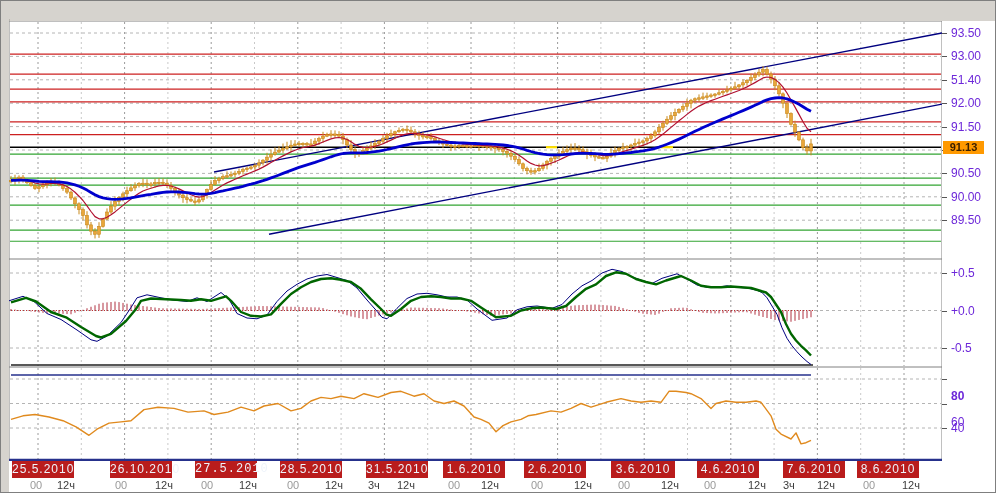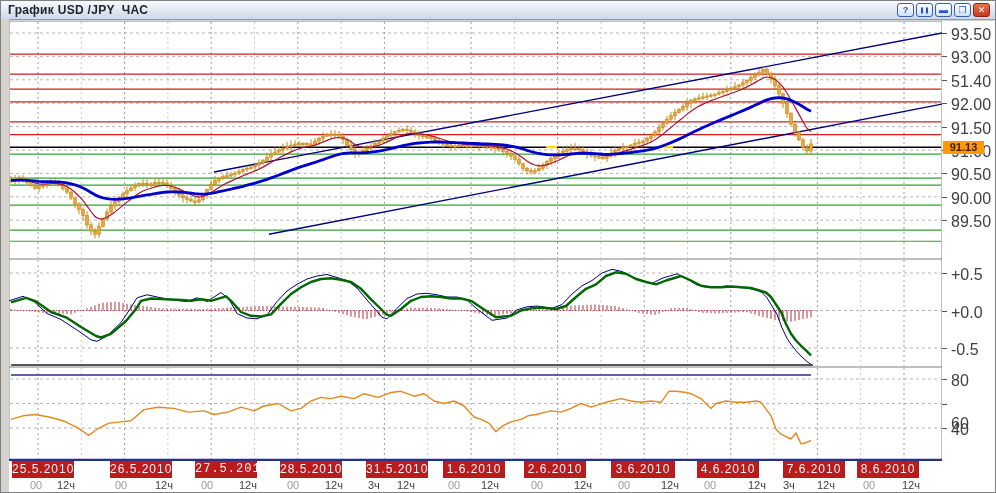--- a/index.html
+++ b/index.html
@@ -3,47 +3,37 @@
 <meta charset="utf-8">
 <style>
   html,body{margin:0;padding:0;background:#9aa0a8;font-family:"Liberation Sans","DejaVu Sans",sans-serif;}
   #win{position:relative;width:996px;height:493px;background:#d6d3ce;border:1px solid #7f7f7f;box-sizing:border-box;overflow:hidden;}
   #titlebar{position:absolute;left:0;top:0;width:100%;height:18px;background:linear-gradient(#f8fafd,#cdd8ea);border-bottom:1px solid #8d9cb5;}
   #title{position:absolute;left:7px;top:2px;font-size:12px;font-weight:bold;color:#20242c;letter-spacing:.3px;white-space:pre;}
   #btns{position:absolute;right:5px;top:2px;display:flex;gap:2px;}
   .wbtn{width:17px;height:14px;border:1px solid #3a5fad;border-radius:3px;background:linear-gradient(#ffffff,#cfe0fa);color:#2b4fd0;font-size:9px;font-weight:bold;line-height:12px;text-align:center;box-sizing:border-box;cursor:default;}
   .wbtn.close{background:linear-gradient(#e8744f,#c43a1d);border-color:#8f2410;color:#fff;}
   .pane-svg{position:absolute;}
-  .lab{position:absolute;font-size:16px;color:#404040;white-space:nowrap;}
+  .lab{position:absolute;font-size:12px;color:#6d28d9;white-space:nowrap;}
   .tick{position:absolute;width:5px;height:1px;background:#555;}
   #axis-strip{position:absolute;left:941px;top:20px;width:54px;height:439px;background:#ffffff;}
   #bottom-strip{position:absolute;left:8px;top:459px;width:987px;height:34px;background:#ffffff;}
   .legend{position:absolute;top:25px;font-size:11px;font-weight:bold;letter-spacing:.2px;}
   .pane-label{position:absolute;font-size:11px;font-weight:bold;}
   .datebadge{position:absolute;top:460px;height:17px;background:#b91c1c;color:#eef3fa;font-size:12px;line-height:17px;text-align:center;letter-spacing:1px;}
   .timelab{position:absolute;top:478px;font-size:11px;}
   .t00{color:#9a9a9a;} .t12{color:#3c3c3c;}
   #curprice{position:absolute;left:942px;width:41px;height:13px;background:#ff9900;color:#3a2000;font-size:11px;font-weight:bold;line-height:13px;text-align:center;z-index:5;}
   #leftedge{position:absolute;left:0;top:18px;width:8px;height:475px;background:#d6d3ce;border-right:1px solid #b9b6b0;}
   #navline{position:absolute;left:8px;top:459px;width:933px;height:1px;background:#26318c;}
 </style>
 </head>
 <body>
 
 <div id="win">
-  <div id="titlebar">
-    <div id="title">График USD /JPY  ЧАС</div>
-    <div id="btns">
-        <div class="wbtn">?</div>
-        <div class="wbtn" style="font-size: 6px;">❚❚</div>
-        <div class="wbtn">▬</div>
-        <div class="wbtn">❐</div>
-        <div class="wbtn close">✕</div>
-      </div>
-  </div>
 
   <div id="leftedge"></div>
   <div id="axis-strip"></div>
   <div id="bottom-strip"></div>
   <div id="navline"></div>
 
   <div class="legend" style="left:11px;color:#c00000;">Exponential_Moving_Average</div>
   <div class="legend" style="left:164px;color:#000080;">Exponential_Moving_Average</div>
 
   <div class="pane-label" style="left:11px;top:261px;color:#000080;">MACD</div>
@@ -70,29 +60,29 @@
       <div class="lab " style="left: 950px; top: 188.8px;">90.00</div>
       <div class="tick" style="left: 941px; top: 219.2px;"></div>
       <div class="lab " style="left: 950px; top: 212.2px;">89.50</div>
       <div class="tick" style="left: 941px; top: 272px;"></div>
       <div class="lab " style="left: 950px; top: 265px;">+0.5</div>
       <div class="tick" style="left: 941px; top: 309.5px;"></div>
       <div class="lab " style="left: 950px; top: 302.5px;">+0.0</div>
       <div class="tick" style="left: 941px; top: 347px;"></div>
       <div class="lab " style="left: 950px; top: 340px;">-0.5</div>
       <div class="tick" style="left: 941px; top: 378px;"></div>
-      <div class="lab " style="left: 950px; top: 371px;">80</div>
+      <div class="lab " style="left: 950px; top: 388px; font-weight: bold;">80</div>
       <div class="tick" style="left: 941px; top: 402.5px;"></div>
       <div class="lab " style="left: 950px; top: 414px;">60</div>
       <div class="tick" style="left: 941px; top: 427px;"></div>
       <div class="lab " style="left: 950px; top: 420px;">40</div>
       <div class="datebadge" style="left: 11px; width: 62px;">25.5.2010</div>
       <div class="timelab t00" style="left: 29px;">00</div>
       <div class="timelab t12" style="left: 56px;">12ч</div>
-      <div class="datebadge" style="left: 109px; width: 62px;">26.5.2010</div>
+      <div class="datebadge" style="left: 109px; width: 62px;">26.10.2010</div>
       <div class="timelab t00" style="left: 114px;">00</div>
       <div class="timelab t12" style="left: 154px;">12ч</div>
       <div class="datebadge" style="left: 194px; width: 62px; font-family: Liberation Mono, monospace;">27.5.2010</div>
       <div class="timelab t00" style="left: 200px;">00</div>
       <div class="timelab t12" style="left: 238px;">12ч</div>
       <div class="datebadge" style="left: 279px; width: 62px;">28.5.2010</div>
       <div class="timelab t00" style="left: 286px;">00</div>
       <div class="timelab t12" style="left: 324px;">12ч</div>
       <div class="datebadge" style="left: 365px; width: 62px;">31.5.2010</div>
       <div class="timelab t12" style="left: 367px;">3ч</div>

